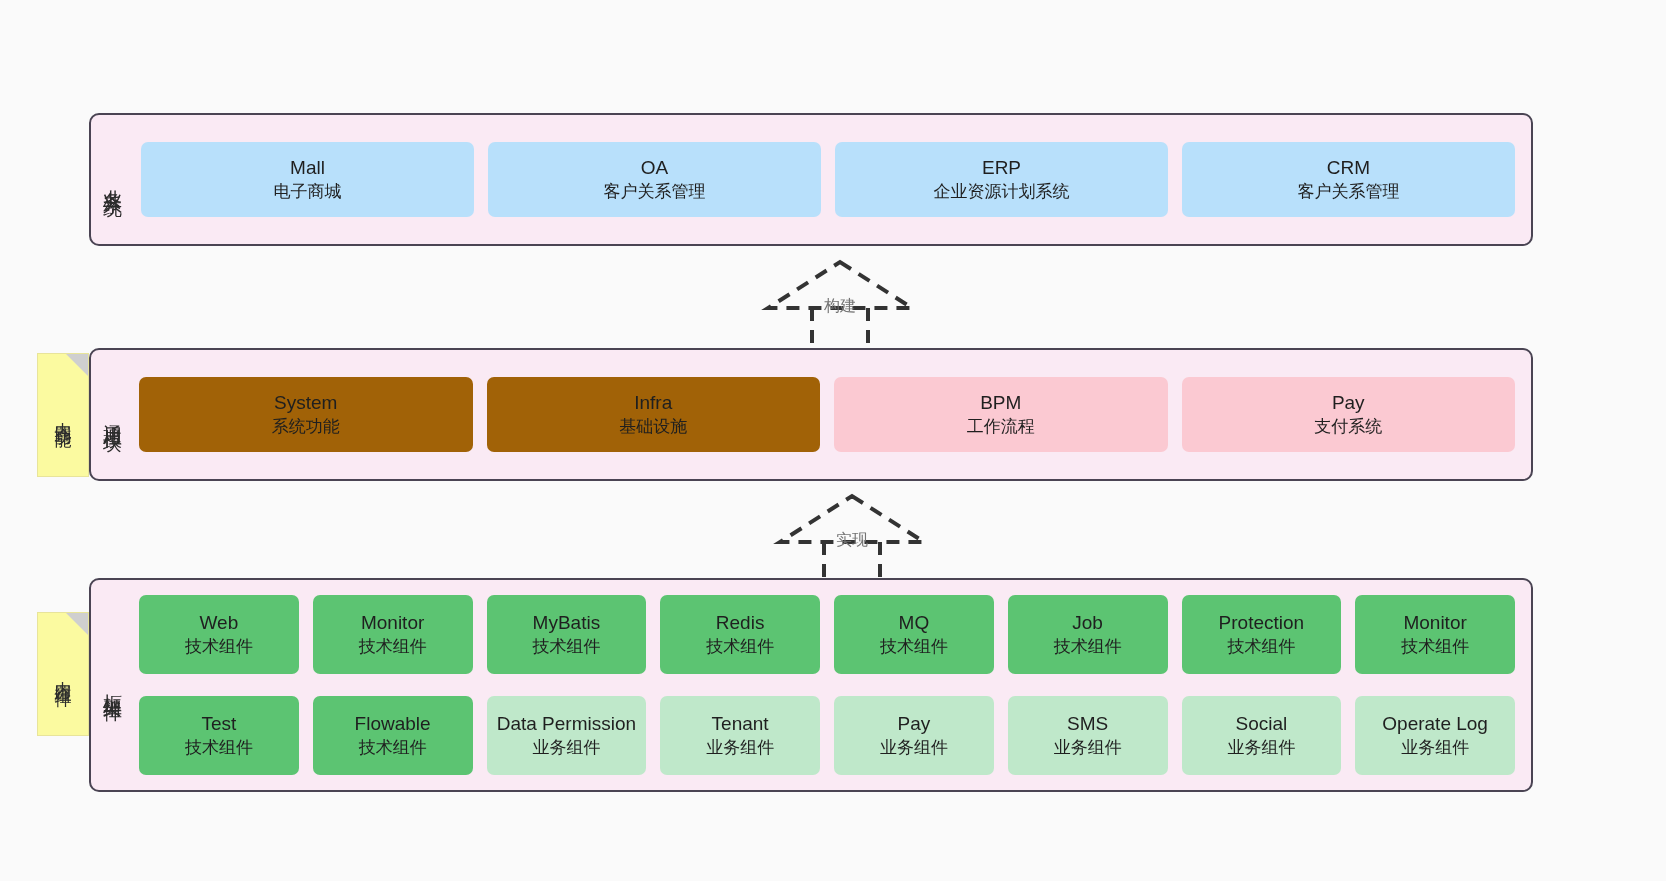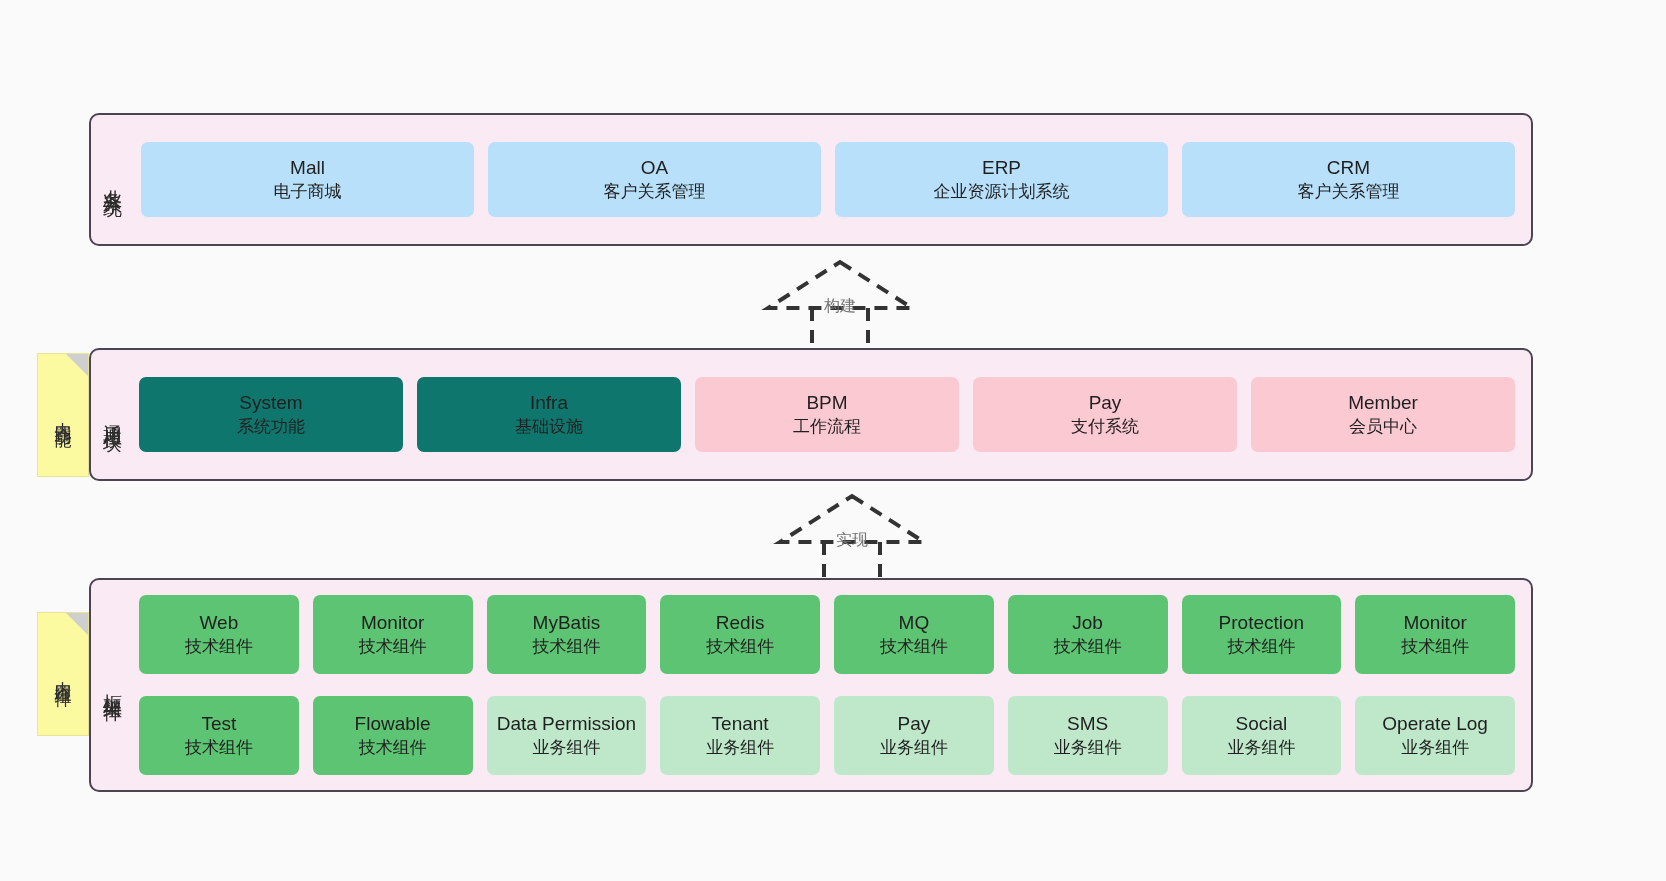--- a/index.html
+++ b/index.html
@@ -63,21 +63,21 @@
     text-align: left;
     line-height: 1.28;
     color: #1f1f1f;
     padding: 6px 4px;
   }
   .card .en { font-size: 19px; }
   .card .cn { font-size: 17px; }
 
   
   .c-blue      { background: #b8e0fb; }
-  .c-red       { background: #0f766e; }
+  .c-red       { background: #a16207; }
   .c-pink      { background: #fbc9d2; }
   .c-green     { background: #5cc472; }
   .c-greenlite { background: #bfe8ca; }
 
   
   #layer-business  { left: 89px;  top: 113px; width: 1444px; height: 133px; }
   #layer-business .layer-body { padding-left: 8px; }
   #layer-business .card { height: 75px; }
 
   #layer-common    { left: 89px;  top: 348px; width: 1444px; height: 133px; }
@@ -187,24 +187,20 @@
           <span class="cn">基础设施</span>
         </div>
         <div class="card c-pink">
           <span class="en">BPM</span>
           <span class="cn">工作流程</span>
         </div>
         <div class="card c-pink">
           <span class="en">Pay</span>
           <span class="cn">支付系统</span>
         </div>
-        <div class="card c-pink">
-          <span class="en">Member</span>
-          <span class="cn">会员中心</span>
-        </div>
       </div>
     </div>
   </div>
 
   <div class="gen-arrow" id="arrow-impl">
     <svg viewBox="0 0 160 100" xmlns="http://www.w3.org/2000/svg">
       <polygon points="80,4 152,50 8,50" fill="none" stroke="#333333" stroke-width="4" stroke-dasharray="13,9"></polygon>
       <path d="M 52 50 L 52 98" fill="none" stroke="#333333" stroke-width="4" stroke-dasharray="13,9"></path>
       <path d="M 108 50 L 108 98" fill="none" stroke="#333333" stroke-width="4" stroke-dasharray="13,9"></path>
       <path d="M 52 96 L 108 96" fill="none" stroke="#333333" stroke-width="4" stroke-dasharray="13,9"></path>

